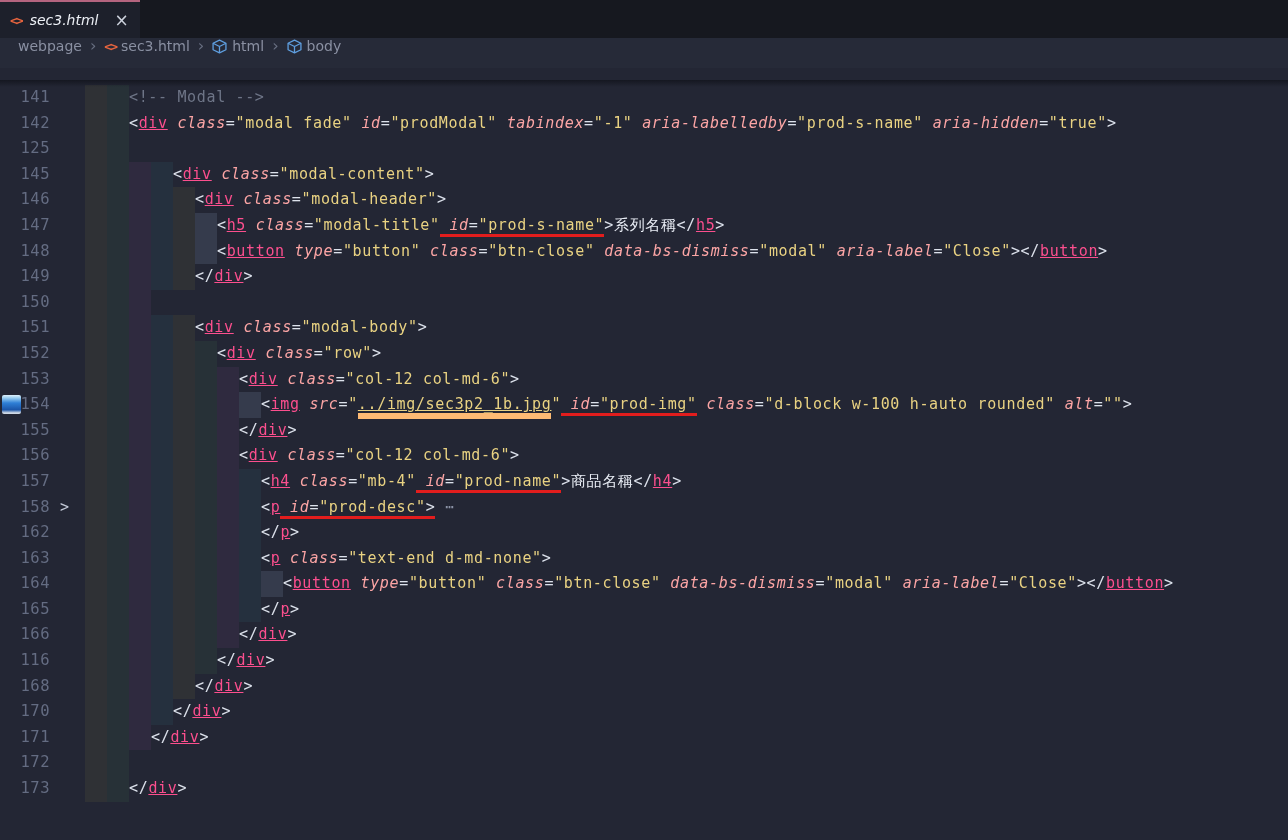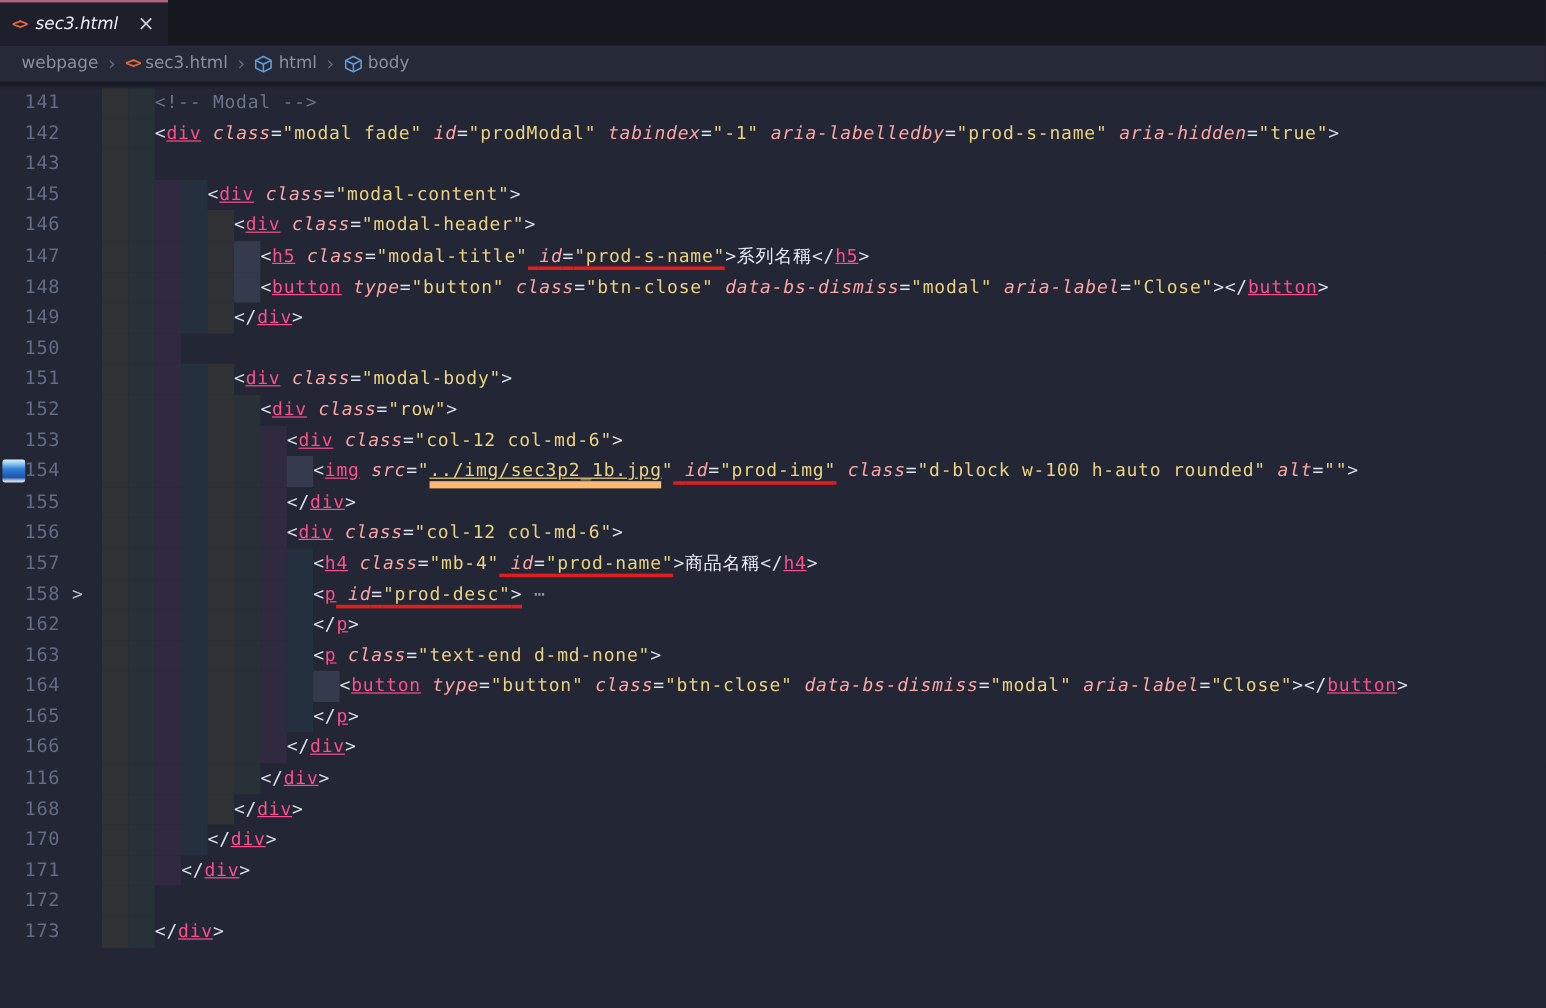--- a/index.html
+++ b/index.html
@@ -20,29 +20,29 @@
     color:#e8653f;font-size:13px;font-weight:bold;letter-spacing:-2px;
     font-family:"DejaVu Sans Mono",monospace;
   }
   .tab-label{
     color:#eceff5;font-style:italic;font-size:14px;
     font-family:"DejaVu Sans",sans-serif;white-space:nowrap;
   }
   .tab-close{color:#cdd2dd;font-size:17px;margin-left:8px;line-height:1;font-family:"DejaVu Sans",sans-serif;}
   
   .breadcrumb{
-    height:30px;background:#262a38;display:flex;align-items:center;
+    height:30px;background:#262a38;display:flex;align-items:flex-start;
     padding-left:18px;gap:7px;
     color:#8a90a2;font-size:14px;font-family:"DejaVu Sans",sans-serif;
   }
   .crumb{display:flex;align-items:center;gap:5px;cursor:pointer;}
   .crumb-sep{color:#676e80;font-size:16px;line-height:1;margin:0 1px;}
   .cube{width:15px;height:15px;display:block;}
   
-  .editor{position:relative;height:648px;background:#232634;padding-top:5px;box-sizing:border-box;}
+  .editor{position:relative;height:648px;background:#232634;padding-top:5px;box-sizing:border-box;margin-top:12px;}
   .editor:before{
     content:"";position:absolute;top:0;left:0;right:0;height:7px;z-index:6;
     background:linear-gradient(rgba(16,18,26,.75),rgba(16,18,26,0));pointer-events:none;
   }
   .line{display:flex;height:25.6px;}
   .gutter{position:relative;width:85px;flex:none;}
   .lnum{
     position:absolute;left:0;top:0;width:50px;text-align:right;
     color:#646c82;font-size:15.5px;line-height:25.6px;letter-spacing:.5px;
   }
@@ -129,21 +129,21 @@
           <div class="lnum">142</div>
         </div>
         <div class="bands">
           <span class="band b0"></span>
           <span class="band b1"></span>
         </div>
         <div class="code"><span class="tok-p">&lt;</span><span class="tok-t">div</span><span class="tok-w"> </span><span class="tok-a">class</span><span class="tok-o">=</span><span class="tok-s">"modal fade"</span><span class="tok-w"> </span><span class="tok-a">id</span><span class="tok-o">=</span><span class="tok-s">"prodModal"</span><span class="tok-w"> </span><span class="tok-a">tabindex</span><span class="tok-o">=</span><span class="tok-s">"-1"</span><span class="tok-w"> </span><span class="tok-a">aria-labelledby</span><span class="tok-o">=</span><span class="tok-s">"prod-s-name"</span><span class="tok-w"> </span><span class="tok-a">aria-hidden</span><span class="tok-o">=</span><span class="tok-s">"true"</span><span class="tok-p">&gt;</span></div>
       </div>
       <div class="line">
         <div class="gutter">
-          <div class="lnum">143</div>
+          <div class="lnum">125</div>
         </div>
         <div class="bands">
           <span class="band b0"></span>
           <span class="band b1"></span>
         </div>
         <div class="code"></div>
       </div>
       <div class="line">
         <div class="gutter">
           <div class="lnum">145</div>

